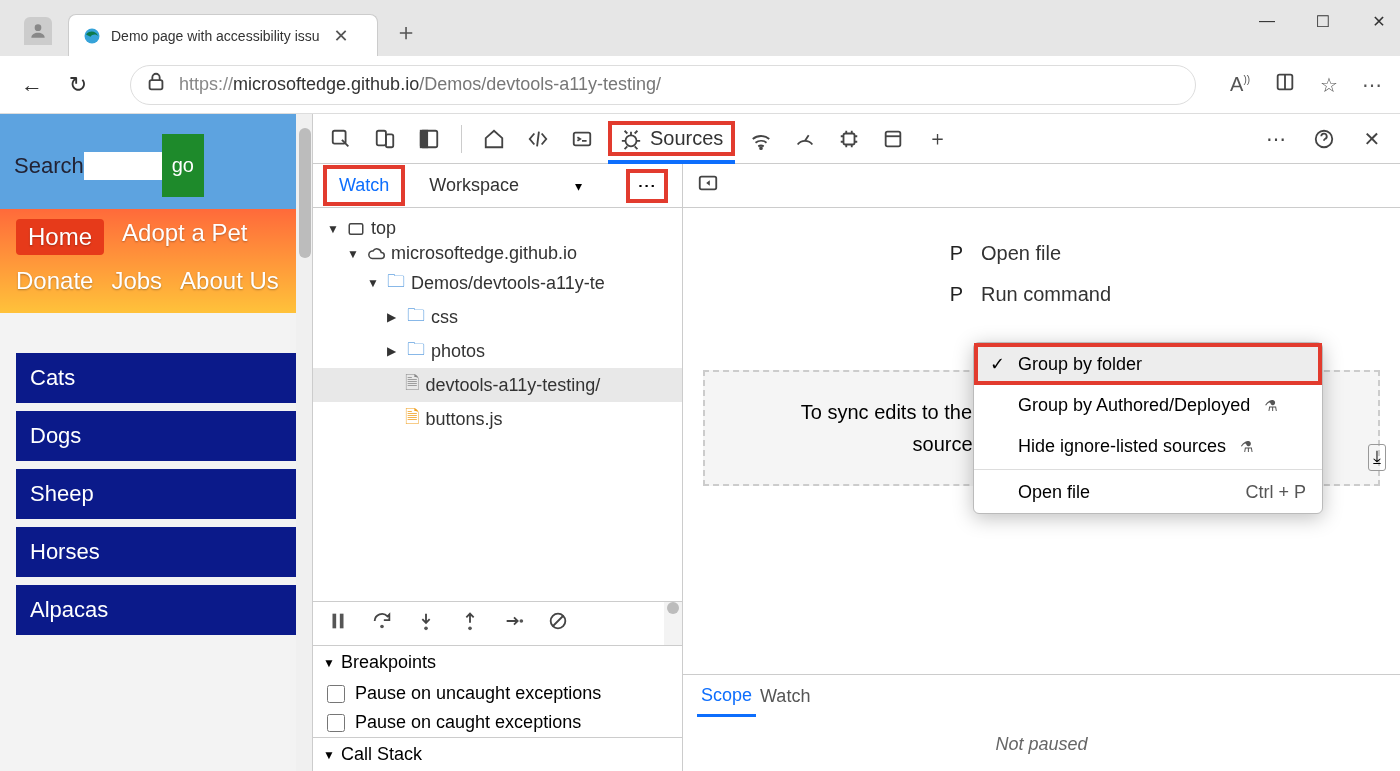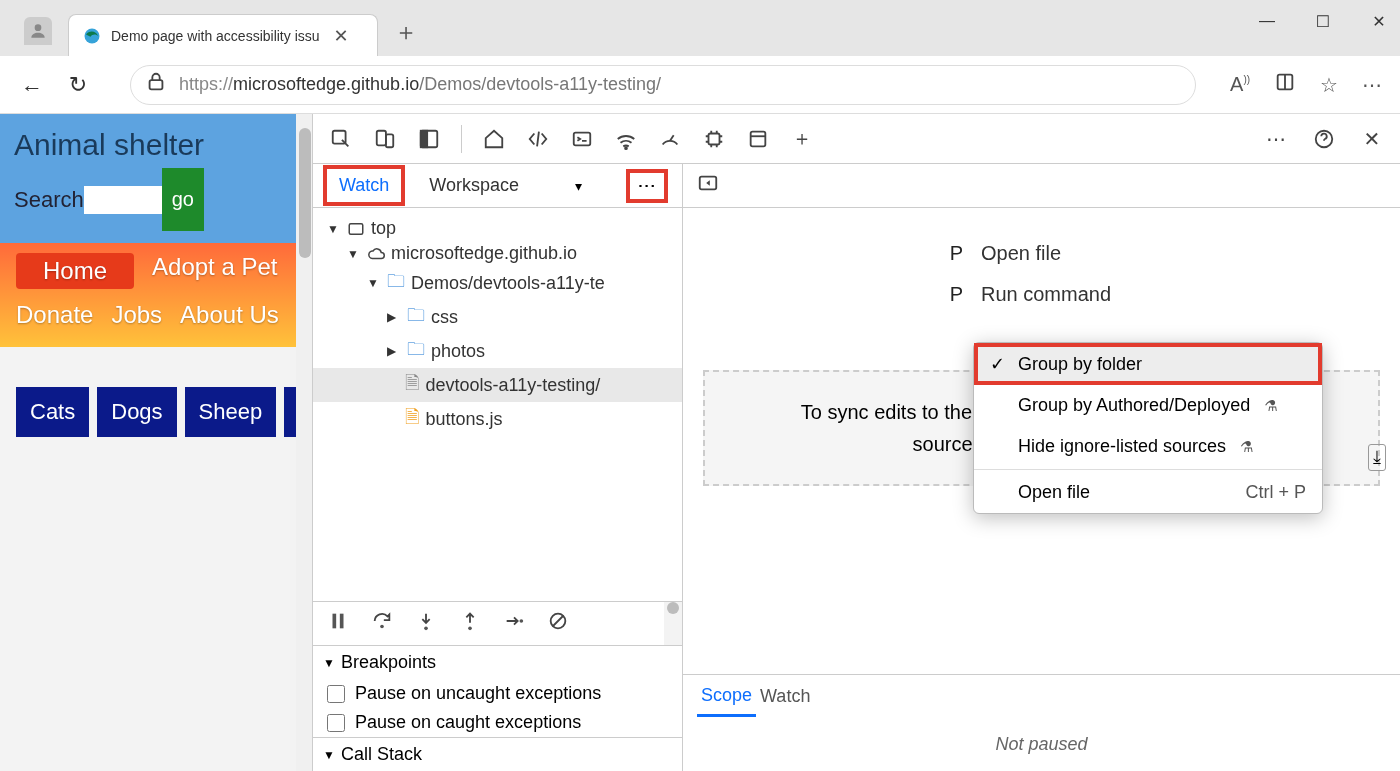--- a/index.html
+++ b/index.html
@@ -31,22 +31,22 @@
 .content { display:flex; height: calc(771px - 56px - 58px); }
 .page-side { width:312px; position:relative; }
 .page-header { background:#5da3e0; padding: 14px 14px 12px 14px; }
 .page-title-x { font-size: 30px; color:#1a3a5a; }
 .search-row { display:flex; align-items:center; gap:0; margin-top:6px;}
 .search-label { font-size:22px; color:#223; }
 .search-input { width:78px; height:28px; background:#fff; border:none; }
 .go-btn { background:#1e8a2b; color:#fff; padding:20px 10px; font-size:20px; border:none; }
 .nav-band { background: linear-gradient(#ff6a3a,#ffc23a); padding: 10px 16px 18px 16px; display:flex; flex-wrap:wrap; gap:12px 18px; }
 .nav-band a { color:#fff; font-size:24px; text-decoration:none; text-shadow:0 1px 2px rgba(0,0,0,.3);}
-.nav-band a.home { background:#e63a1a; padding:4px 27px; border-radius:4px;}
-.cat-list { padding: 40px 16px 0 16px; display:flex; flex-direction:row; gap:8px; }
+.nav-band a.home { background:#e63a1a; padding:4px 12px; border-radius:4px;}
+.cat-list { padding: 40px 16px 0 16px; display:flex; flex-direction:column; gap:8px; }
 .cat-item { background:#0b1a8a; color:#fff; font-size:22px; padding:12px 14px; }
 .page-scroll { position:absolute; right:-2px; top:0; bottom:0; width:18px; background:#f0f0f0;}
 .page-scroll-thumb { position:absolute; top:14px; width:12px; left:3px; height:130px; background:#bcbcbc; border-radius:6px;}
 
 
 .devtools { flex:1; background:#fff; display:flex; flex-direction:column; border-left:1px solid #ccc; position:relative;}
 .dt-tabbar { height:50px; display:flex; align-items:center; padding:0 10px; gap:8px; border-bottom:1px solid #ccc; }
 .dt-icon { width:36px; height:36px; display:flex; align-items:center; justify-content:center; font-size:20px; color:#444; cursor:pointer; border-radius:4px;}
 .dt-tab-sources { display:flex; align-items:center; gap:8px; padding:6px 12px; font-size:20px; color:#333; position:relative;}
 .dt-tab-sources::after { content:""; position:absolute; left:0; right:0; bottom:-8px; height:4px; background:#0d6efd;}
@@ -154,21 +154,20 @@
     </span>
     <span class="tb-icon">☆</span>
     <span class="tb-icon">⋯</span>
   </div>
 </div>
 
 <div class="content">
 
   <div class="page-side">
     <div class="page-header">
-      <div class="page-title-x">Animal shelter</div>
       <div class="search-row">
         <span class="search-label">Search</span>
         <input class="search-input" style="">
         <button class="go-btn">go</button>
       </div>
     </div>
     <div class="nav-band">
       <a href="#" class="home">Home</a>
       <a href="#">Adopt a Pet</a>
       <a href="#">Donate</a>
@@ -217,20 +216,27 @@
           <svg class="ico" viewBox="0 0 24 24">
             <path d="M8 6l-5 6 5 6M16 6l5 6-5 6M13 4l-2 16"></path>
           </svg>
         </span>
       <span class="dt-icon">
           <svg class="ico" viewBox="0 0 24 24">
             <rect x="3" y="5" width="18" height="14" rx="2"></rect>
             <path d="M7 10l3 2-3 2M12 14h5"></path>
           </svg>
         </span>
+      <span class="dt-tab-sources highlight-red">
+        <svg class="ico" viewBox="0 0 24 24">
+            <circle cx="12" cy="14" r="6"></circle>
+            <path d="M12 8V4M8 6l-3-3M16 6l3-3M6 14H2M18 14h4M8 20l-3 3M16 20l3 3"></path>
+          </svg>
+        <span>Sources</span>
+      </span>
       <span class="dt-icon">
           <svg class="ico" viewBox="0 0 24 24">
             <path d="M3 12a14 14 0 0 1 18 0M6 16a10 10 0 0 1 12 0M9 20a6 6 0 0 1 6 0"></path>
             <circle cx="12" cy="22" r="1" fill="#444"></circle>
           </svg>
         </span>
       <span class="dt-icon">
           <svg class="ico" viewBox="0 0 24 24">
             <path d="M4 18a10 10 0 0 1 16 0"></path>
             <path d="M12 14l4-6"></path>

